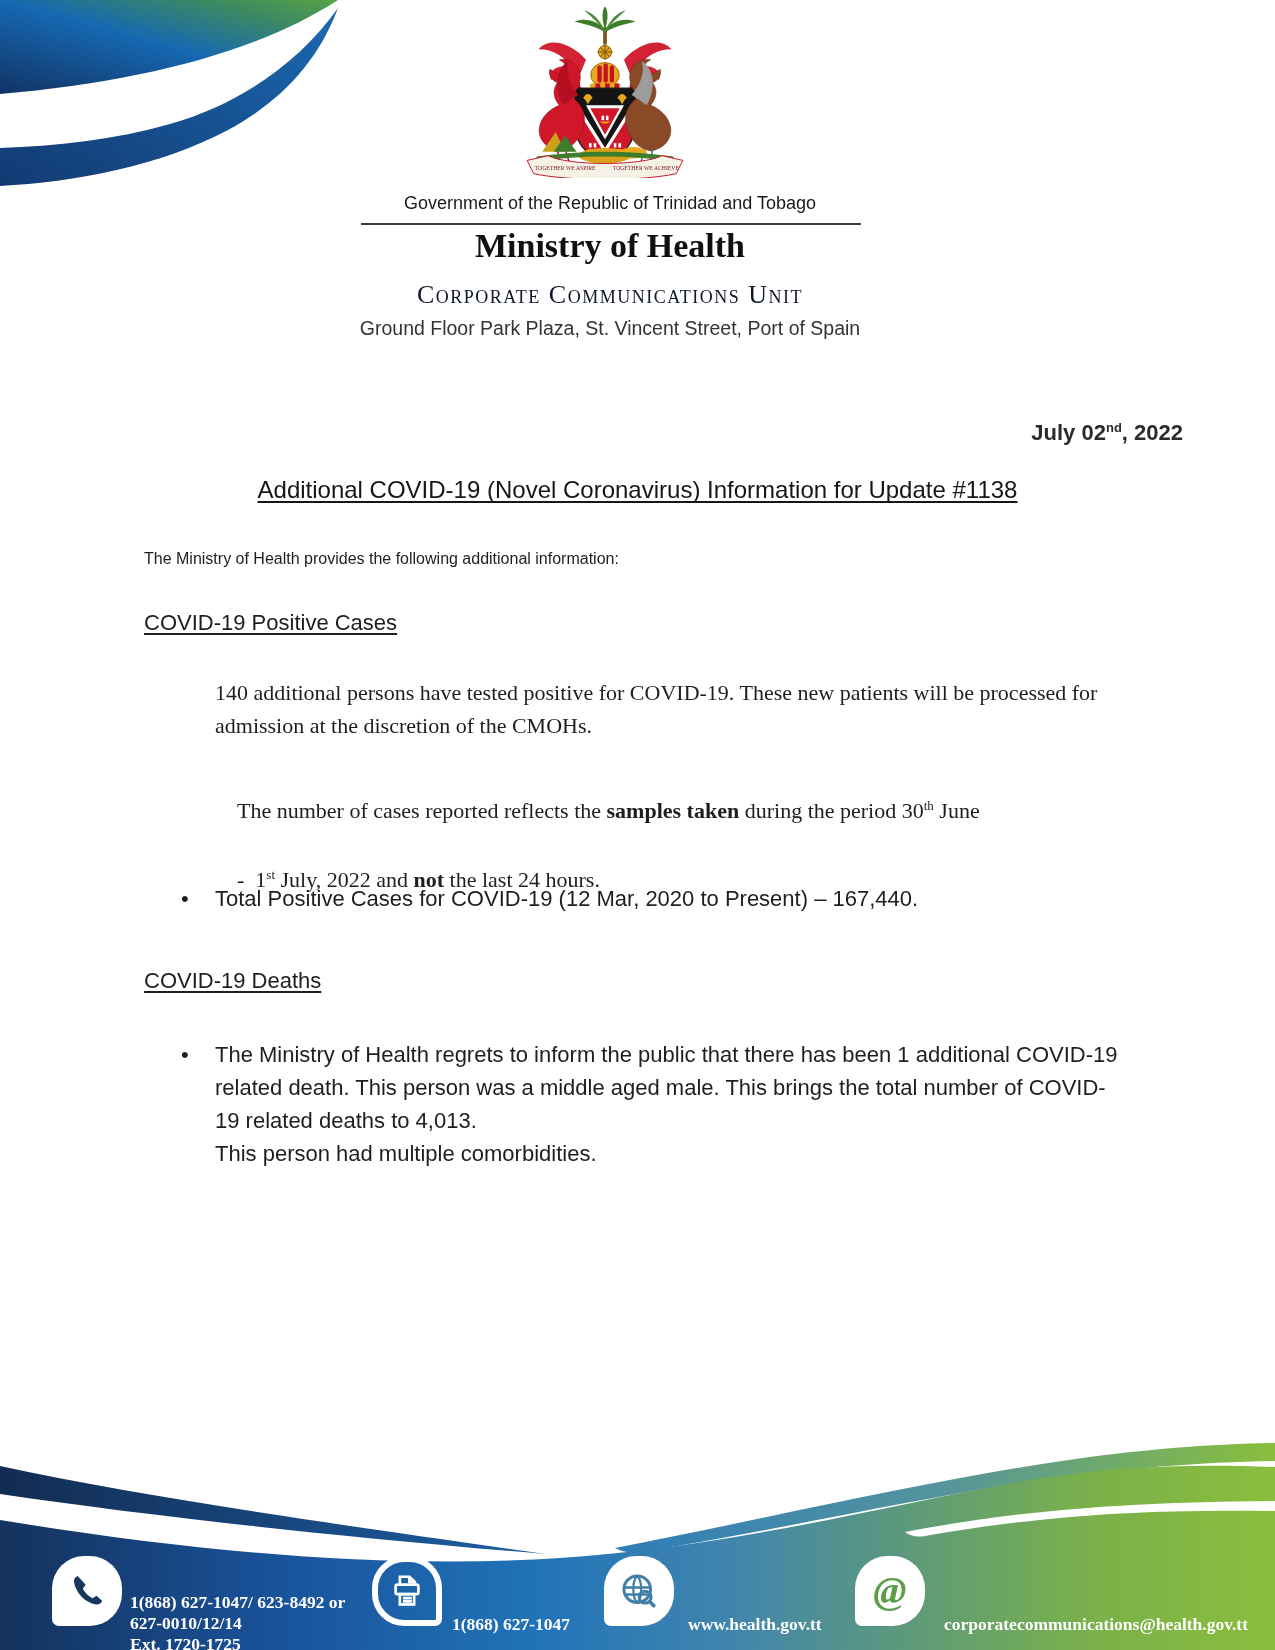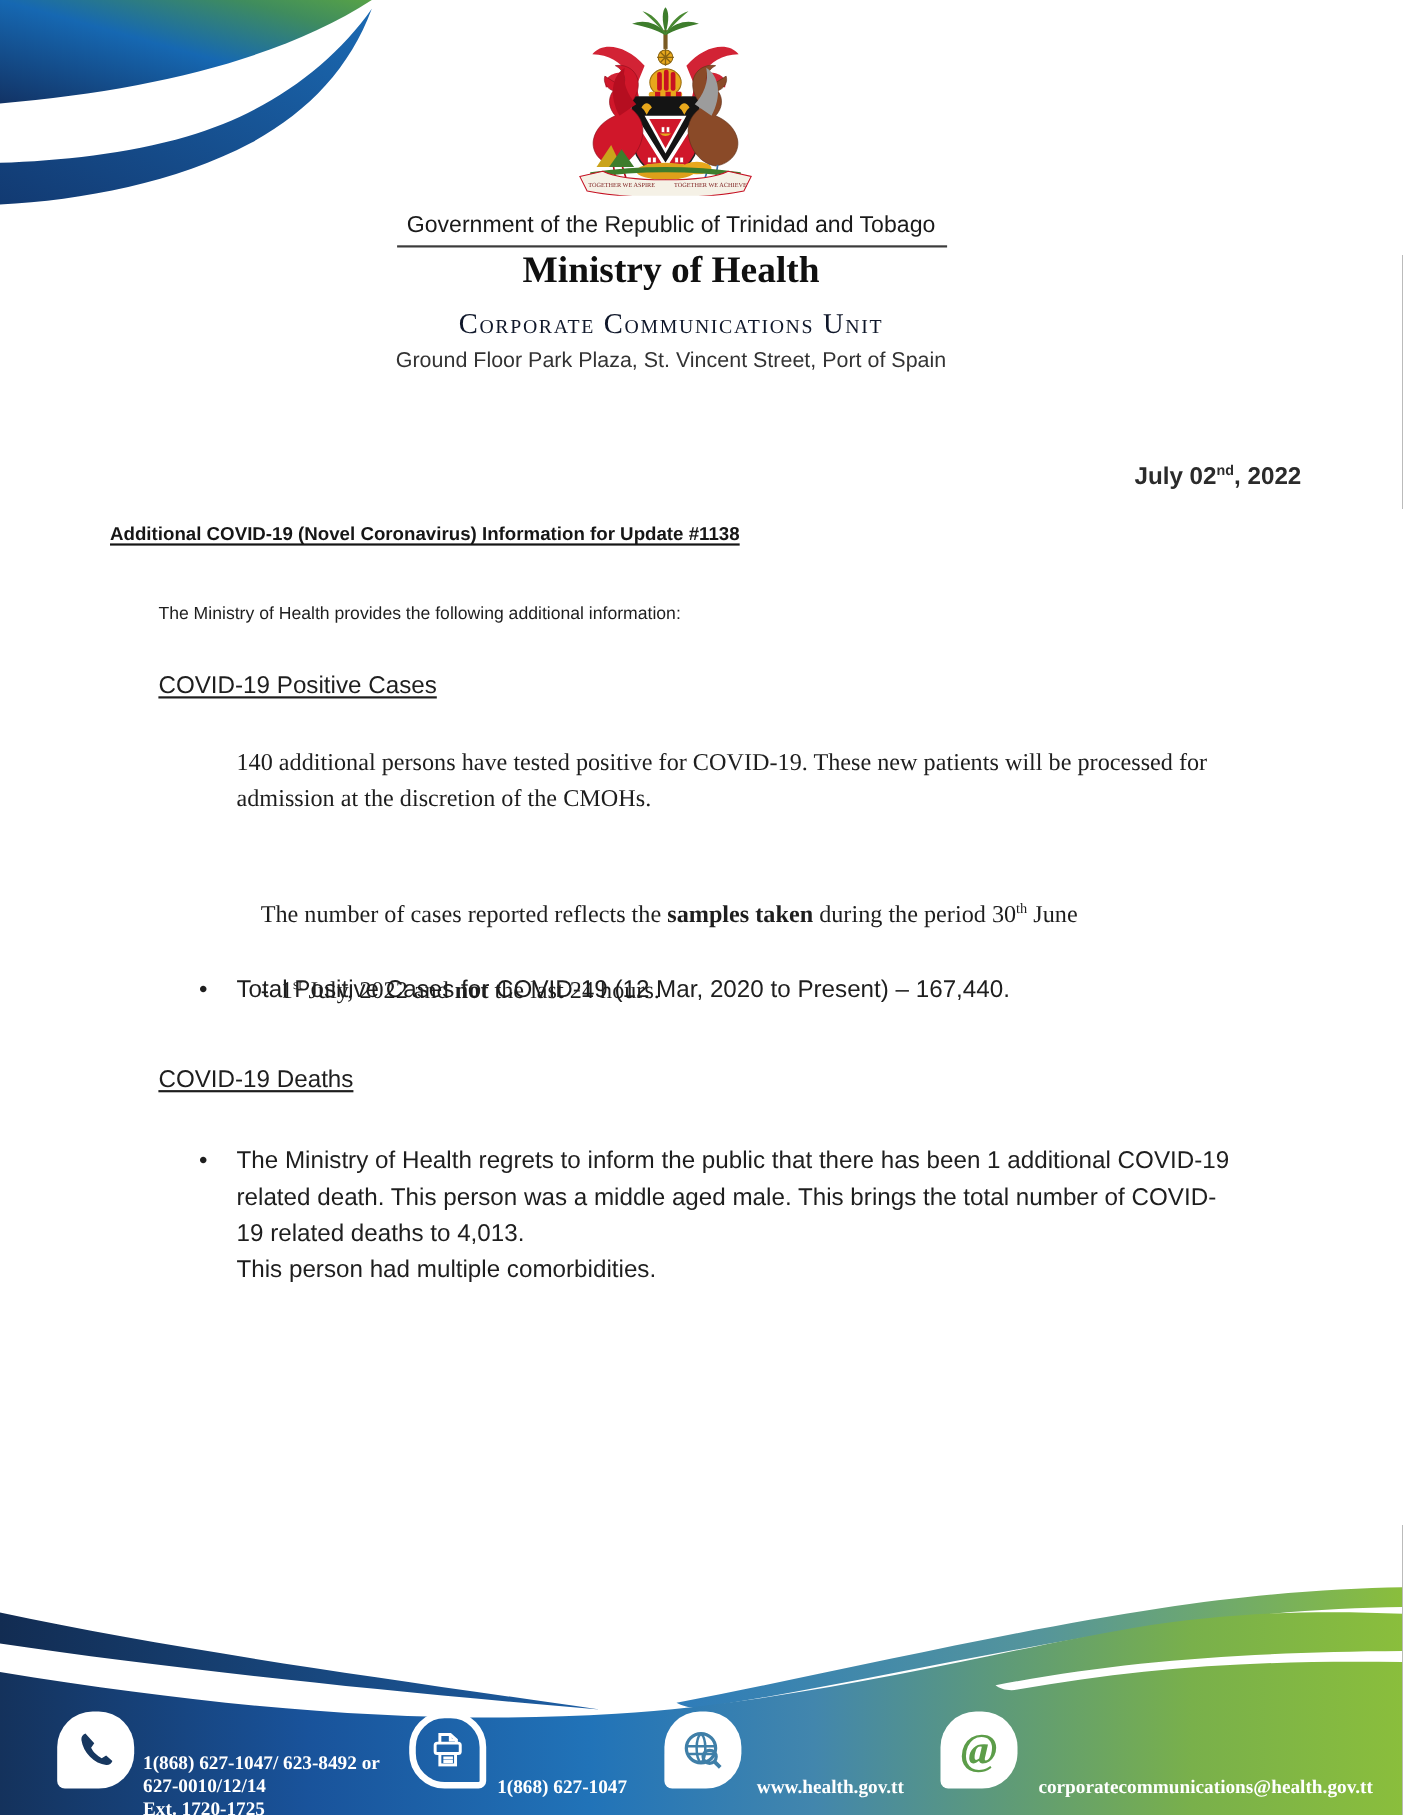--- a/index.html
+++ b/index.html
@@ -6,42 +6,42 @@
   .page{
     position:relative;width:1275px;height:1650px;margin:0 auto;background:#fff;
     font-family:"Liberation Sans",sans-serif;color:#1e1e1e;overflow:hidden;
   }
   svg{display:block;}
   
   .corner-swoosh{position:absolute;top:0;left:0;}
   
   .letterhead{position:absolute;top:0;left:0;width:1220px;text-align:center;}
   .crest{position:absolute;top:6px;left:510px;}
-  .gov-line{position:absolute;top:193px;width:100%;font-size:21px;color:#1a1a1a;}
+  .gov-line{position:absolute;top:193px;width:100%;font-size:18px;color:#1a1a1a;}
   .gov-rule{position:absolute;top:223px;left:361px;width:500px;height:2px;background:#3c3c3c;}
   .ministry-title{position:absolute;top:227px;width:100%;
     font-family:"Liberation Serif",serif;font-weight:bold;font-size:34px;color:#101010;}
   .unit-name{position:absolute;top:280px;width:100%;
     font-family:"Liberation Serif",serif;font-variant:small-caps;font-size:26px;
     letter-spacing:1.5px;color:#0f172a;}
   .address-line{position:absolute;top:317px;width:100%;font-size:19.5px;color:#333;}
   
   .date-line{position:absolute;top:420px;right:92px;font-size:22px;font-weight:bold;color:#2b2b2b;}
   .sup{position:relative;top:-8px;font-size:13px;}
-  .doc-title{position:absolute;top:476px;left:100px;right:100px;text-align:left;
-    font-size:17px;font-weight:bold;color:#161616;}
+  .doc-title{position:absolute;top:476px;left:100px;right:100px;text-align:center;
+    font-size:24px;font-weight:normal;color:#161616;}
   .u{text-decoration:underline;text-decoration-thickness:2px;text-underline-offset:3px;
      text-decoration-skip-ink:none;}
   .intro{position:absolute;top:550px;left:144px;right:147px;font-size:16px;}
   .section-heading{position:absolute;left:144px;font-size:22px;color:#1e1e1e;}
   .h-positive{top:610px;}
   .h-deaths{top:968px;}
   .indent-para{position:absolute;left:215px;right:147px;font-size:22px;line-height:33px;font-family:Liberation Serif, serif;}
   .p1{top:676px;}
-  .p2{top:781px;white-space:pre-wrap;}
+  .p2{top:761px;white-space:pre-wrap;}
   .bullet{position:absolute;left:181px;right:150px;display:flex;font-size:22px;line-height:33px;}
   .bullet .mark{width:34px;flex:0 0 34px;}
   .bullet .txt{flex:1;}
   .bullet .txt p{margin:0;}
   .b1{top:882px;}
   .b2{top:1038px;}
   b,.bold{font-weight:bold;}
   
   .footer-waves{position:absolute;left:0;top:1370px;}
   .contact-badge{position:absolute;top:1556px;width:70px;height:70px;background:#fff;

